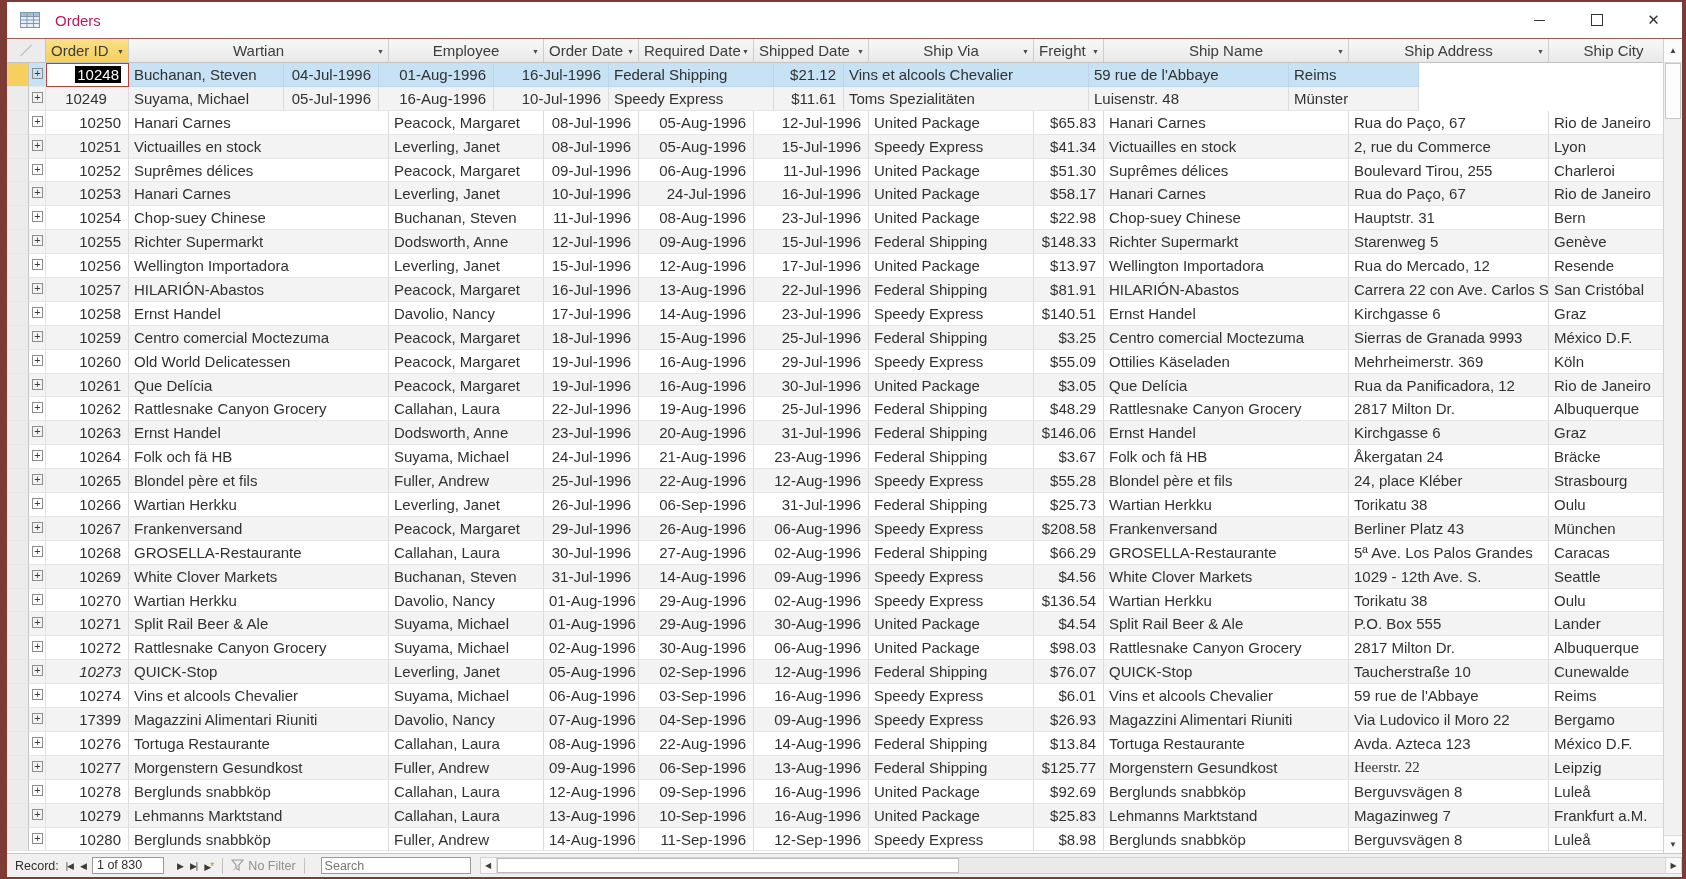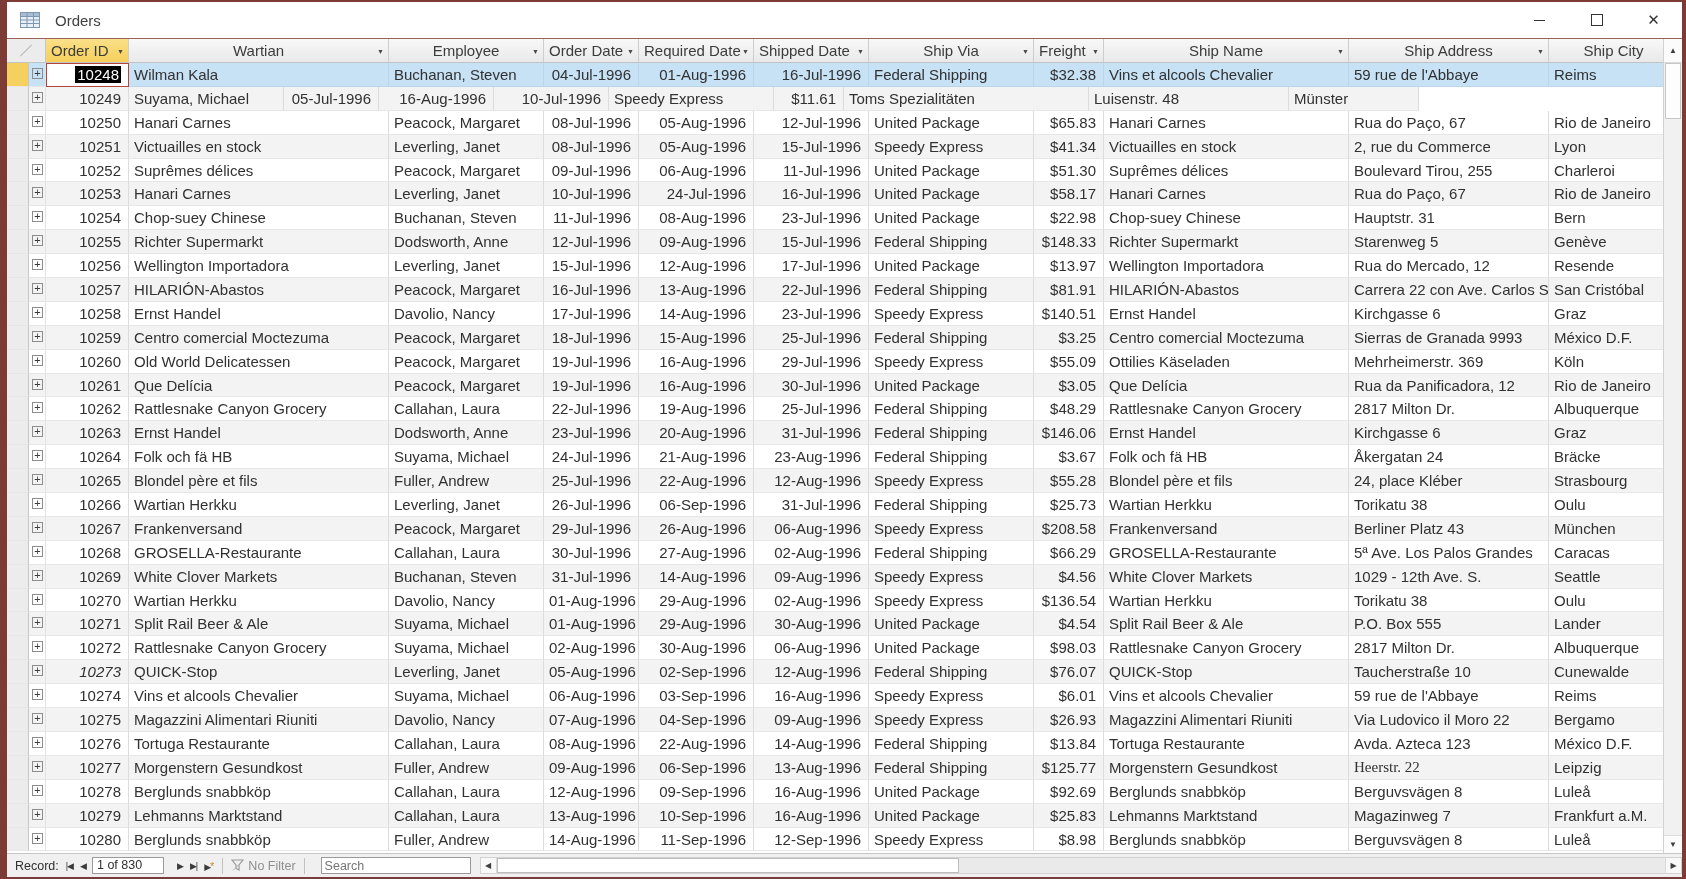--- a/index.html
+++ b/index.html
@@ -1,21 +1,21 @@
 <!DOCTYPE html>
 <html><head>
 <meta charset="utf-8">
 <style>
   html,body{margin:0;padding:0;background:#c9c9c9;font-family:"Liberation Sans",sans-serif;}
   .window{position:relative;width:1686px;height:879px;box-sizing:border-box;background:#ffffff;
     border-top:2px solid #7d3b36;border-bottom:2px solid #7d3b36;border-left:7px solid #7d3b36;border-right:4px solid #7d3b36;overflow:hidden;}
   
   .titlebar{height:36px;background:#ffffff;border-bottom:1px solid #9c6058;display:flex;align-items:center;}
   .tbl-icon{margin-left:13px;width:20px;height:16px;flex:0 0 auto;}
-  .title-text{margin-left:15px;font-size:15px;color:#404040;}
+  .title-text{margin-left:15px;font-size:15px;color:#be185d;}
   .win-controls{margin-left:auto;display:flex;height:36px;}
   .win-btn{width:57px;height:36px;display:flex;align-items:center;justify-content:center;color:#333;font-size:15px;cursor:default;}
   .min-bar{display:block;width:11px;height:1px;background:#333;}
   .max-box{display:block;width:10px;height:10px;border:1px solid #333;}
   
   .sheet{position:absolute;top:37px;left:0;right:0;bottom:24px;background:#fff;overflow:hidden;}
   .grid-area{position:absolute;top:0;left:0;right:19px;bottom:0;overflow:hidden;}
   .header-row{display:flex;height:24px;}
   .corner{width:39px;flex:0 0 auto;background:#ececec;border-right:1px solid #c6c6c6;border-bottom:1px solid #c2c2c2;box-sizing:border-box;position:relative;}
   .corner .diag{position:absolute;left:11px;top:11px;width:16px;height:1px;background:#b8b8b8;transform:rotate(-45deg);}
@@ -110,37 +110,36 @@
           <div class="hcell hc" style="width: 200px;"><span>Ship Address</span><span class="arrow">▼</span></div>
           <div class="hcell hc" style="width: 130px;"><span>Ship City</span></div>
         </div>
       <div class="rows" id="rows">
           <div class="row selected">
             <div class="rowsel"></div>
             <div class="plusbox">
               <span class="pb">+</span>
             </div>
             <div class="cell r current" style="width: 83px;"><span class="sel-chip">10248</span></div>
-            <div class="cell" style="width: 260px;">Wilman Kala</div>
             <div class="cell" style="width: 155px;">Buchanan, Steven</div>
             <div class="cell r" style="width: 95px;">04-Jul-1996</div>
             <div class="cell r" style="width: 115px;">01-Aug-1996</div>
             <div class="cell r" style="width: 115px;">16-Jul-1996</div>
             <div class="cell" style="width: 165px;">Federal Shipping</div>
-            <div class="cell r" style="width: 70px;">$32.38</div>
+            <div class="cell r" style="width: 70px;">$21.12</div>
             <div class="cell" style="width: 245px;">Vins et alcools Chevalier</div>
             <div class="cell" style="width: 200px;">59 rue de l'Abbaye</div>
             <div class="cell" style="width: 130px;">Reims</div>
           </div>
           <div class="row alt">
             <div class="rowsel"></div>
             <div class="plusbox">
               <span class="pb">+</span>
             </div>
-            <div class="cell r" style="width: 83px;">10249</div>
+            <div class="cell r" style="width: 83px; text-align: center;">10249</div>
             <div class="cell" style="width: 155px;">Suyama, Michael</div>
             <div class="cell r" style="width: 95px;">05-Jul-1996</div>
             <div class="cell r" style="width: 115px;">16-Aug-1996</div>
             <div class="cell r" style="width: 115px;">10-Jul-1996</div>
             <div class="cell" style="width: 165px;">Speedy Express</div>
             <div class="cell r" style="width: 70px;">$11.61</div>
             <div class="cell" style="width: 245px;">Toms Spezialitäten</div>
             <div class="cell" style="width: 200px;">Luisenstr. 48</div>
             <div class="cell" style="width: 130px;">Münster</div>
           </div>
@@ -567,21 +566,21 @@
             <div class="cell r" style="width: 70px;">$6.01</div>
             <div class="cell" style="width: 245px;">Vins et alcools Chevalier</div>
             <div class="cell" style="width: 200px;">59 rue de l'Abbaye</div>
             <div class="cell" style="width: 130px;">Reims</div>
           </div>
           <div class="row alt">
             <div class="rowsel"></div>
             <div class="plusbox">
               <span class="pb">+</span>
             </div>
-            <div class="cell r" style="width: 83px;">10275</div>
+            <div class="cell r" style="width: 83px;">17399</div>
             <div class="cell" style="width: 260px;">Magazzini Alimentari Riuniti</div>
             <div class="cell" style="width: 155px;">Davolio, Nancy</div>
             <div class="cell r" style="width: 95px;">07-Aug-1996</div>
             <div class="cell r" style="width: 115px;">04-Sep-1996</div>
             <div class="cell r" style="width: 115px;">09-Aug-1996</div>
             <div class="cell" style="width: 165px;">Speedy Express</div>
             <div class="cell r" style="width: 70px;">$26.93</div>
             <div class="cell" style="width: 245px;">Magazzini Alimentari Riuniti</div>
             <div class="cell" style="width: 200px;">Via Ludovico il Moro 22</div>
             <div class="cell" style="width: 130px;">Bergamo</div>

